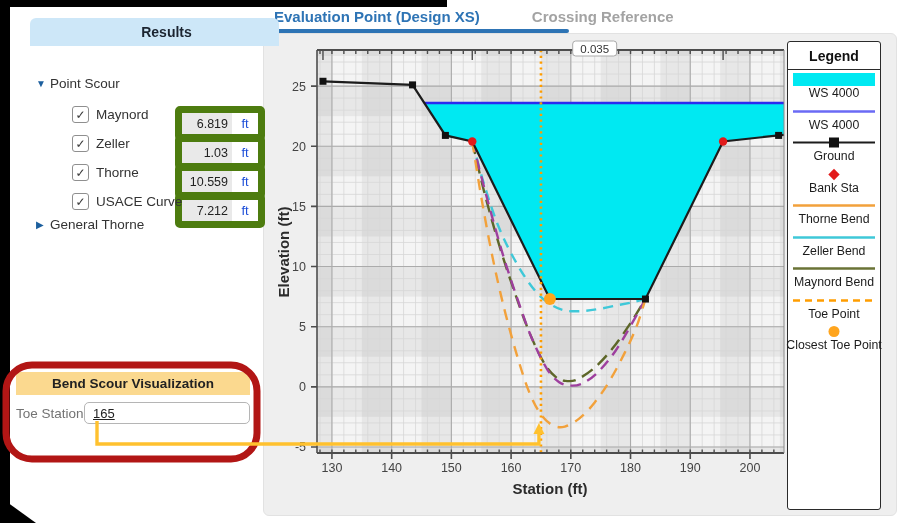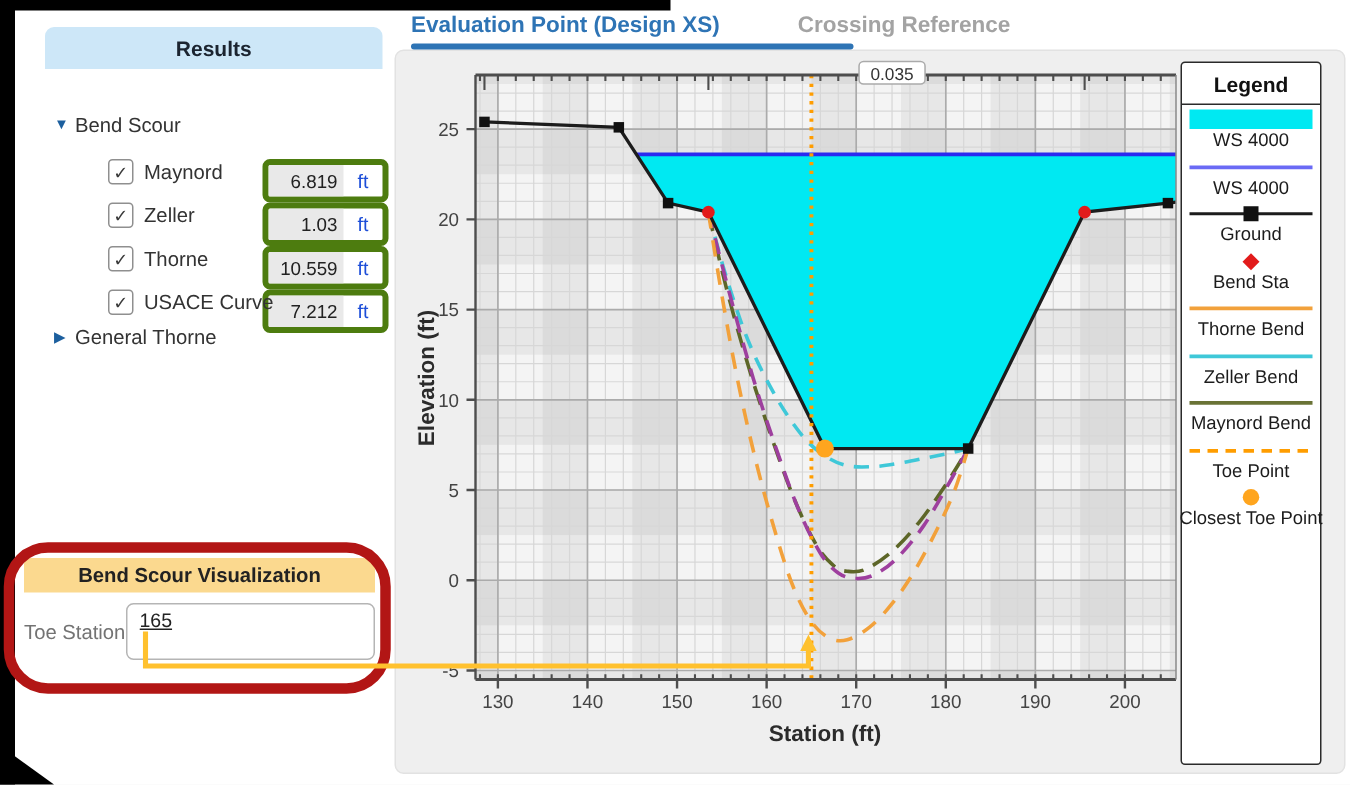--- a/index.html
+++ b/index.html
@@ -6,38 +6,38 @@
     font-family:"Liberation Sans", sans-serif;}
   .abs{position:absolute;}
   
   #edge-top{left:0;top:0;width:447px;height:7px;background:#000;}
   #edge-left{left:0;top:0;width:10px;height:523px;background:#000;}
   #edge-corner{left:0;top:497px;width:0;height:0;border-left:36px solid #000;border-top:26px solid transparent;transform:translateY(0);}
   #edge-corner{border-bottom:0 solid #000;top:497px;}
   
   #results-card{left:30px;top:18px;width:225px;}
   #results-header{width:225px;height:28px;background:#cde7f8;border-radius:6px 6px 0 0;
-    display:flex;align-items:center;justify-content:center;font-weight:bold;font-size:14px;color:#1b2430;}
+    display:flex;align-items:center;justify-content:center;font-weight:bold;font-size:14px;color:#1b2430;padding-left:24px;}
   .tree-row{position:absolute;left:0;display:flex;align-items:center;font-size:13.5px;color:#333;}
   .tri{font-size:10px;color:#1c5f9e;width:14px;display:inline-block;}
   .chk{width:15px;height:15px;border:1px solid #8f8f8f;border-radius:3px;background:#fff;
     display:inline-flex;align-items:center;justify-content:center;font-size:12px;color:#3a3a3a;margin-right:7px;}
-  .valbox{position:absolute;width:76px;height:21px;border:4px solid #4d7c0f;border-radius:5px;background:#fff;
+  .valbox{position:absolute;width:76px;height:21px;border:7px solid #4d7c0f;border-radius:5px;background:#fff;
     display:flex;align-items:center;overflow:hidden;}
   .valbox .val{width:50px;height:100%;background:#e9e9e9;display:flex;align-items:center;justify-content:flex-end;
     padding-right:4px;font-size:12.5px;color:#222;box-sizing:border-box;white-space:nowrap;overflow:hidden;}
   .valbox .unit{flex:1;text-align:center;font-size:13px;color:#1d4ed8;}
   
   #viz-card{left:16px;top:372px;width:234px;}
   #viz-header{width:234px;height:23px;background:#fbd98f;border-radius:4px 4px 0 0;
     display:flex;align-items:center;justify-content:center;font-weight:bold;font-size:13.5px;color:#222;}
   #viz-row{position:absolute;left:0;top:30px;display:flex;align-items:center;}
   #toe-label{font-size:13.5px;color:#737373;width:68px;}
   #toe-input{width:156px;height:20px;border:1px solid #b5b5b5;border-radius:5px;font-size:13px;color:#222;
-    padding:0 0 16px 8px;outline:none;font-family:"Liberation Sans",sans-serif;text-decoration:underline;}
+    padding:0 0 0 8px;outline:none;font-family:"Liberation Sans",sans-serif;text-decoration:underline;}
   
   #tabbar{left:274px;top:8px;height:24px;display:flex;gap:52px;}
   .tab{font-size:15px;cursor:pointer;white-space:nowrap;}
   .tab.active{color:#2e74b5;font-weight:bold;}
   .tab.inactive{color:#a3a3a3;font-weight:600;}
   #tab-underline{left:274px;top:29px;width:295px;height:4px;background:#2e74b5;border-radius:2px;}
   
   #chart-card{left:263px;top:33px;width:634px;height:483px;background:#efefef;border:1px solid #e2e2e2;
     border-radius:6px;box-sizing:border-box;}
   
@@ -63,21 +63,21 @@
   <div class="tab active">Evaluation Point (Design XS)</div>
   <div class="tab inactive">Crossing Reference</div>
 </div>
 <div class="abs" id="tab-underline"></div>
 
 <div class="abs" id="results-card">
   <div id="results-header">Results</div>
   <div id="results-body" style="position:relative;width:225px;height:320px;">
       <div class="tree-row" style="top: 30px; left: 6px;">
         <span class="tri">▼</span>
-        <span>Bend Scour</span>
+        <span>Point Scour</span>
       </div>
       <div class="valbox" style="left: 145px; top: 60px;">
         <div class="val">6.819</div>
         <div class="unit">ft</div>
       </div>
       <div class="tree-row" style="top: 60px; left: 42px;">
         <span class="chk">✓</span>
         <span>Maynord</span>
       </div>
       <div class="valbox" style="left: 145px; top: 89px;">
@@ -139,21 +139,21 @@
         <svg width="84" height="15">
           <line x1="1" y1="7.5" x2="83" y2="7.5" stroke="#1c1c1c" stroke-width="2"></line>
           <rect x="37" y="2.5" width="10" height="10" fill="#111"></rect>
         </svg>
         <div class="lg-label">Ground</div>
       </div>
       <div class="lg-item">
         <svg width="84" height="15">
           <rect x="38" y="3.5" width="8" height="8" fill="#e21b1b" transform="rotate(45 42 7.5)"></rect>
         </svg>
-        <div class="lg-label">Bend Sta</div>
+        <div class="lg-label">Bank Sta</div>
       </div>
       <div class="lg-item">
         <svg width="84" height="15">
           <line x1="1" y1="7.5" x2="83" y2="7.5" stroke="#f2a13b" stroke-width="2.5"></line>
         </svg>
         <div class="lg-label">Thorne Bend</div>
       </div>
       <div class="lg-item">
         <svg width="84" height="15">
           <line x1="1" y1="7.5" x2="83" y2="7.5" stroke="#3fc8d8" stroke-width="2.5"></line>

